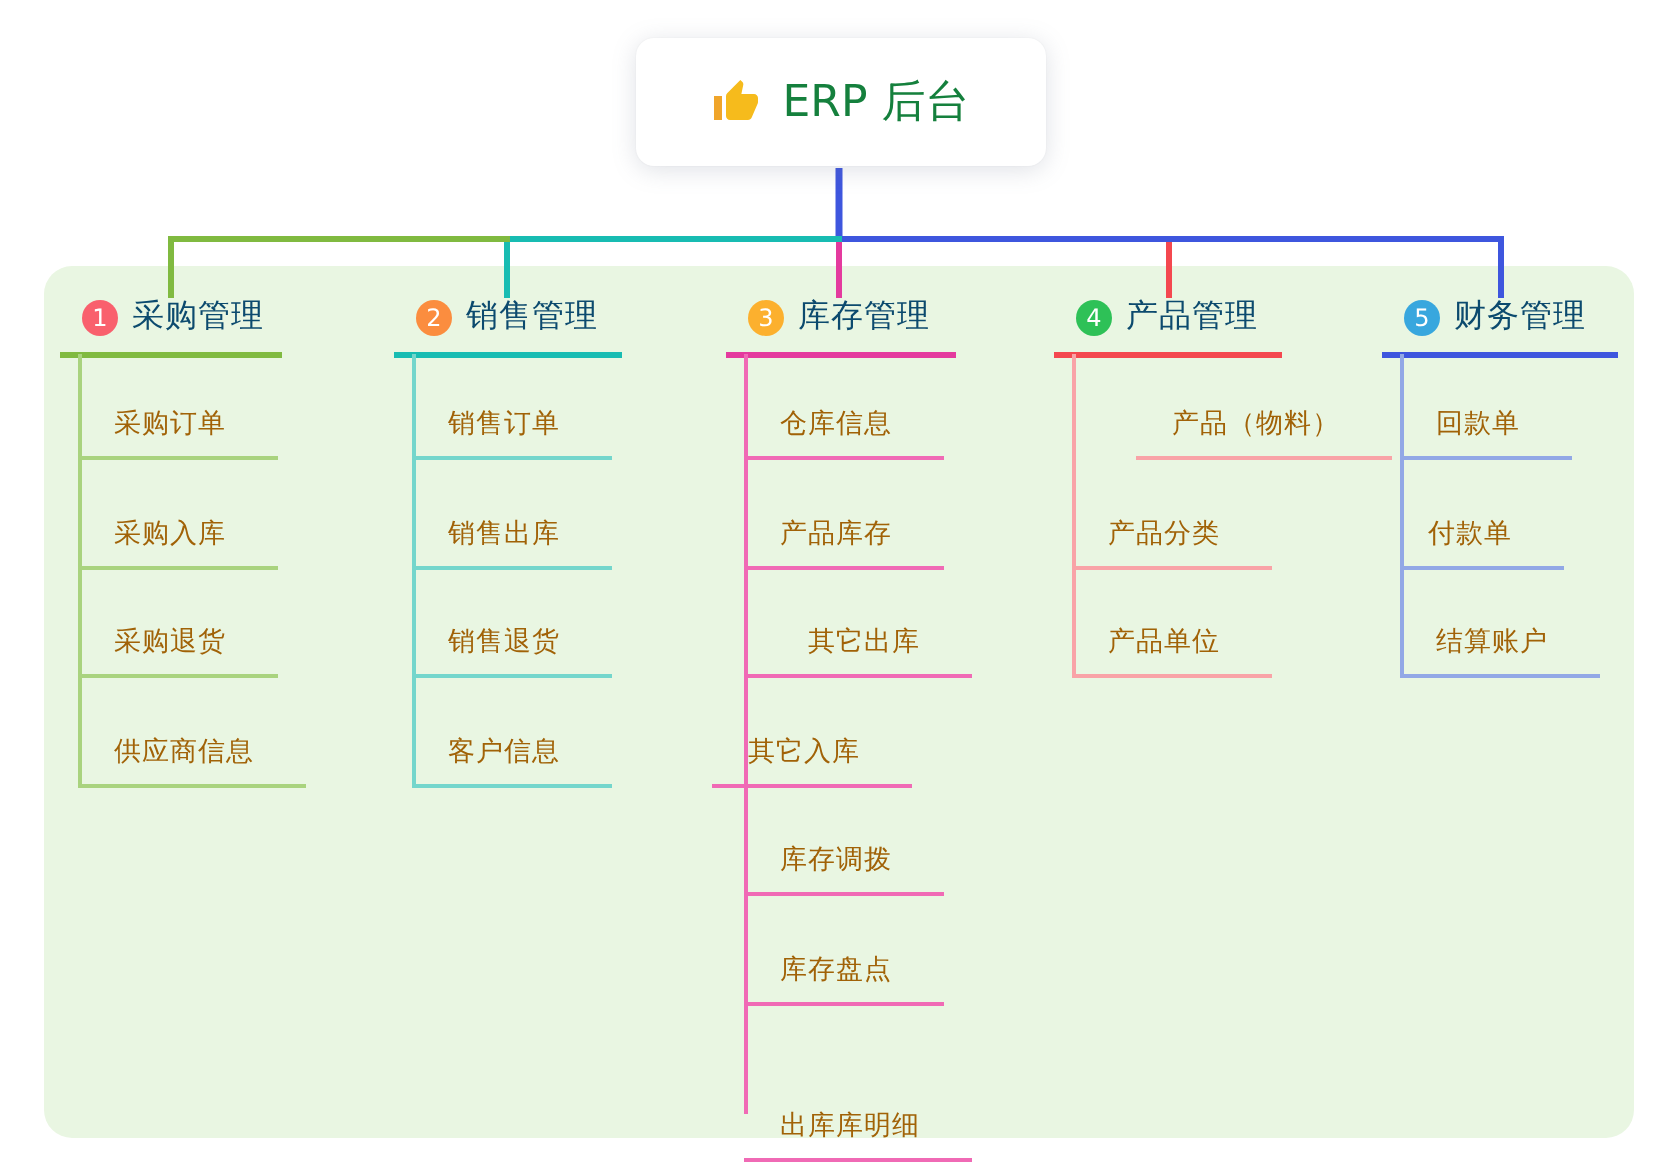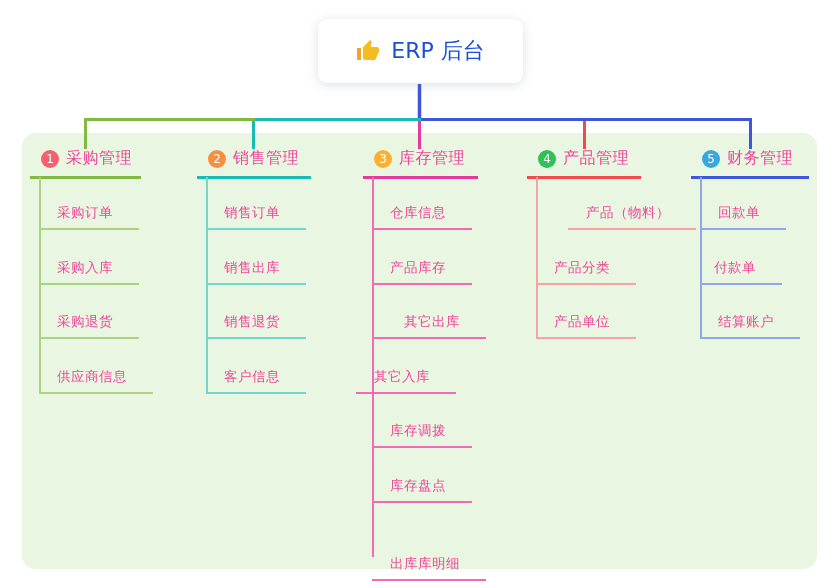--- a/index.html
+++ b/index.html
@@ -14,39 +14,39 @@
     border-radius:14px;z-index:1;
   }
   
   svg.connectors{position:absolute;left:0;top:0;width:839px;height:588px;z-index:2;}
   
   .root-node{
     position:absolute;left:318px;top:19px;width:205px;height:64px;
     background:#ffffff;border-radius:9px;z-index:3;
     box-shadow:0 2px 12px rgba(110,120,140,.22), 0 0 1px rgba(0,0,0,.06);
     display:flex;align-items:center;justify-content:center;gap:11px;
-    font-size:22px;font-weight:500;color:#1d4ed8;cursor:pointer;
+    font-size:22px;font-weight:500;color:#15803d;cursor:pointer;
   }
   .root-node .thumb{width:24px;height:24px;flex:0 0 auto;}
   
   .branch{position:absolute;top:144px;z-index:3;}
   .branch-title{
     display:flex;align-items:center;gap:7px;
     padding:4px 0 7px 11px;cursor:pointer;
   }
   .badge{
     width:18px;height:18px;border-radius:50%;flex:0 0 auto;
     display:flex;align-items:center;justify-content:center;
     color:#ffffff;font-size:12px;line-height:1;
   }
-  .branch-title .t{font-size:16px;color:#ec4899;letter-spacing:.5px;}
+  .branch-title .t{font-size:16px;color:#0c4a6e;letter-spacing:.5px;}
   .child-vline{position:absolute;width:2px;z-index:3;}
   .child{
     position:absolute;white-space:nowrap;z-index:4;cursor:pointer;
-    font-size:13.5px;line-height:15px;color:#ec4899;
+    font-size:13.5px;line-height:15px;color:#a16207;
     padding:0 26px 8px 18px;letter-spacing:.5px;
   }
 </style>
 </head>
 <body>
 
 <div class="canvas">
 
   <div class="group-box" style="background: rgb(233, 246, 226);"></div>
 

